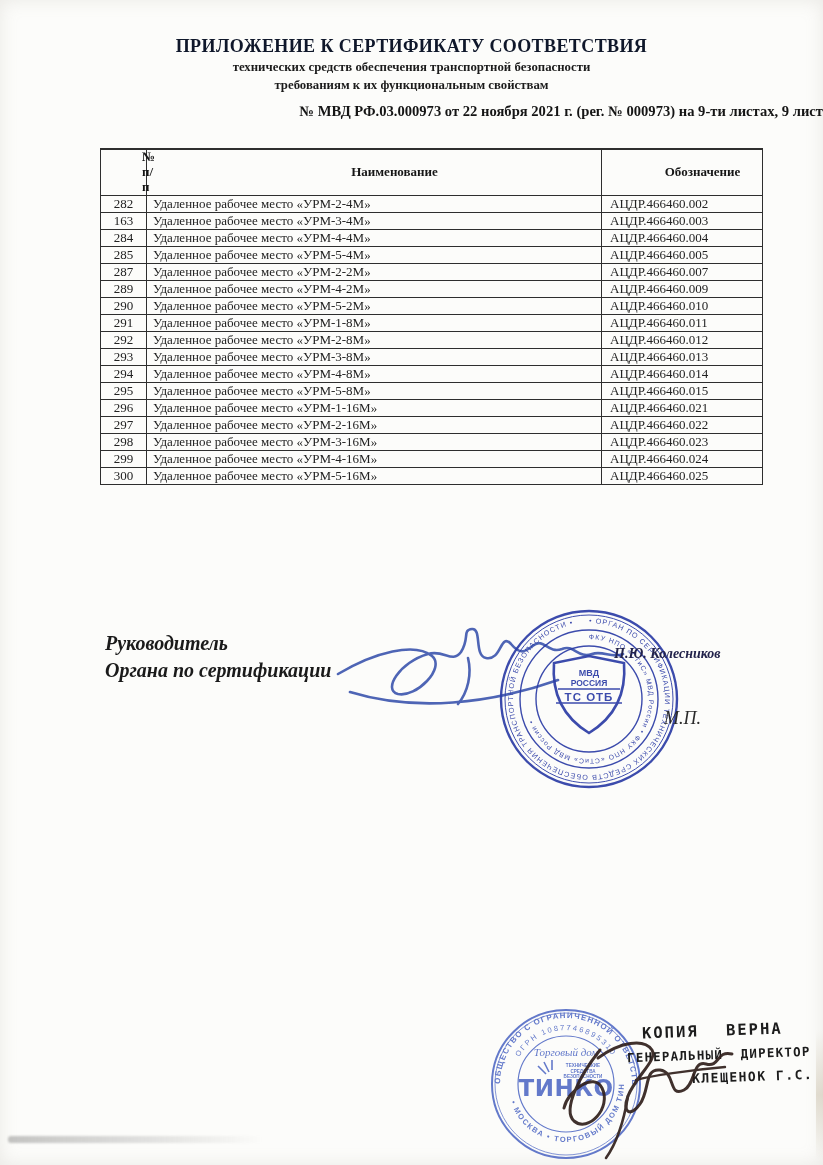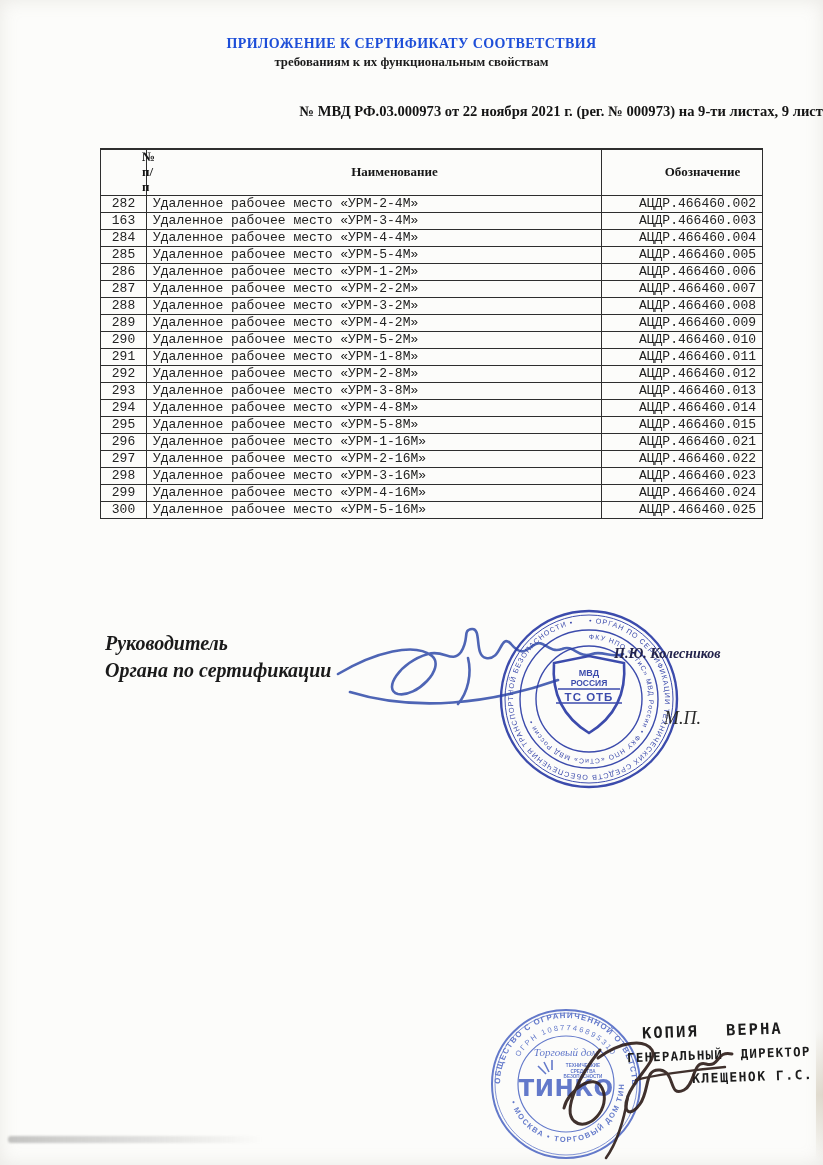--- a/index.html
+++ b/index.html
@@ -5,43 +5,43 @@
   * { margin:0; padding:0; box-sizing:border-box; }
   html,body { background:#e8e8e6; }
   .page {
     position:relative; width:823px; height:1165px; margin:0 auto;
     background:#fcfcfa; overflow:hidden;
     font-family:"Liberation Serif", serif; color:#1c1c1c;
     box-shadow: inset 0 0 18px rgba(150,145,135,.18);
   }
   
   .doc-header { position:absolute; top:36px; left:0; width:100%; text-align:center; }
-  .title-main { font-size:14px; font-weight:bold; letter-spacing:.4px; color:#1d4ed8; }
+  .title-main { font-size:18px; font-weight:bold; letter-spacing:.4px; color:#0f172a; }
   .title-sub  { font-size:12.8px; font-weight:bold; margin-top:3px; color:#1b1b1b; }
   .reg-line   { position:absolute; top:103px; left:0; width:100%; text-align:right;
                 font-size:14.6px; font-weight:bold; color:#151515; }
   
   .cert-table {
     position:absolute; left:100px; top:148px; width:662px;
     border-collapse:collapse; table-layout:fixed;
     font-size:13px; color:#222;
   }
   .cert-table col.c-num  { width:46px; }
   .cert-table col.c-name { width:455px; }
   .cert-table col.c-des  { width:161px; }
   .cert-table th, .cert-table td { border:1px solid #2e2e2e;padding-left:41px; }
   .cert-table thead th {
     border-top:2px solid #2e2e2e; font-size:13px; font-weight:bold;
     text-align:center; vertical-align:middle; height:41px; line-height:1.15;
     color:#161616;
   }
-  .cert-table tbody td { height:17px; padding:0 6px; vertical-align:middle;font-family:Liberation Mono, monospace; }
+  .cert-table tbody td { height:17px; padding:0 6px; vertical-align:middle; }
   .cert-table td.td-num { text-align:center; padding:0 2px; }
   .cert-table td.td-name { text-align:left; }
-  .cert-table td.td-des  { text-align:right; padding-left:8px; }
+  .cert-table td.td-des  { text-align:left; padding-left:8px; }
   .cert-table tbody tr:last-child td { border-bottom:1.5px solid #2e2e2e; }
   
   .role-block {
     position:absolute; left:105px; top:630px;
     font-size:20px; font-weight:bold; font-style:italic; color:#1a1a1a; line-height:1.35;
   }
   .signer-name {
     position:absolute; left:614px; top:646px;
     font-size:14px; font-weight:bold; font-style:italic; color:#22224a;
   }
@@ -71,20 +71,21 @@
     background:linear-gradient(180deg, rgba(205,195,175,.0), rgba(205,195,175,.55), rgba(205,195,175,.0));
   }
 </style>
 </head>
 <body>
 
 <div class="page">
 
   <div class="doc-header">
     <div class="title-main">ПРИЛОЖЕНИЕ К СЕРТИФИКАТУ СООТВЕТСТВИЯ</div>
+    <div class="title-sub">технических средств обеспечения транспортной безопасности</div>
     <div class="title-sub">требованиям к их функциональным свойствам</div>
   </div>
   <div class="reg-line">№ МВД РФ.03.000973 от 22 ноября 2021 г. (рег. № 000973) на 9-ти листах, 9 лист</div>
 
   <table class="cert-table">
     <colgroup>
         <col class="c-num">
         <col class="c-name">
         <col class="c-des">
       </colgroup>
@@ -111,33 +112,23 @@
           <td class="td-num">284</td>
           <td class="td-name">Удаленное рабочее место «УРМ-4-4М»</td>
           <td class="td-des">АЦДР.466460.004</td>
         </tr>
         <tr>
           <td class="td-num">285</td>
           <td class="td-name">Удаленное рабочее место «УРМ-5-4М»</td>
           <td class="td-des">АЦДР.466460.005</td>
         </tr>
         <tr>
-          <td class="td-num">286</td>
-          <td class="td-name">Удаленное рабочее место «УРМ-1-2М»</td>
-          <td class="td-des">АЦДР.466460.006</td>
-        </tr>
-        <tr>
           <td class="td-num">287</td>
           <td class="td-name">Удаленное рабочее место «УРМ-2-2М»</td>
           <td class="td-des">АЦДР.466460.007</td>
-        </tr>
-        <tr>
-          <td class="td-num">288</td>
-          <td class="td-name">Удаленное рабочее место «УРМ-3-2М»</td>
-          <td class="td-des">АЦДР.466460.008</td>
         </tr>
         <tr>
           <td class="td-num">289</td>
           <td class="td-name">Удаленное рабочее место «УРМ-4-2М»</td>
           <td class="td-des">АЦДР.466460.009</td>
         </tr>
         <tr>
           <td class="td-num">290</td>
           <td class="td-name">Удаленное рабочее место «УРМ-5-2М»</td>
           <td class="td-des">АЦДР.466460.010</td>

